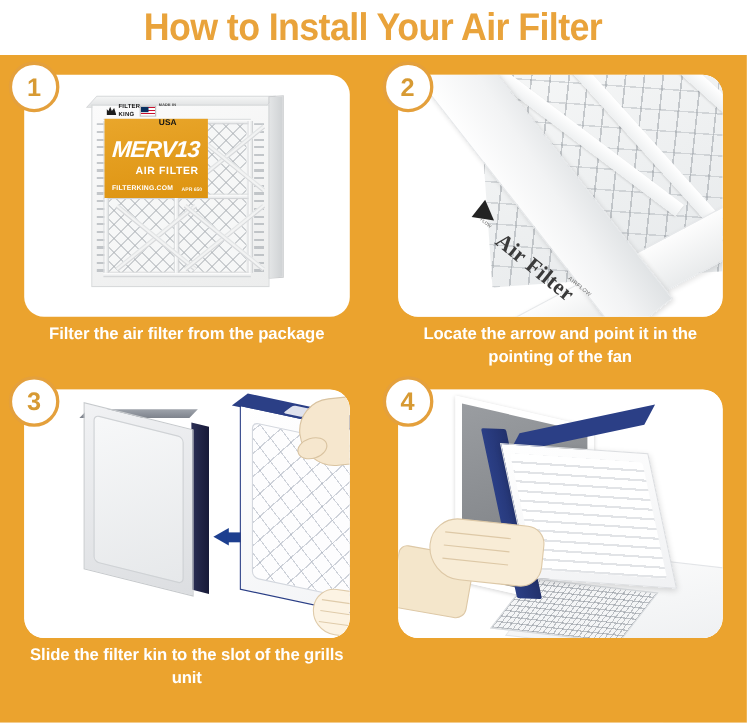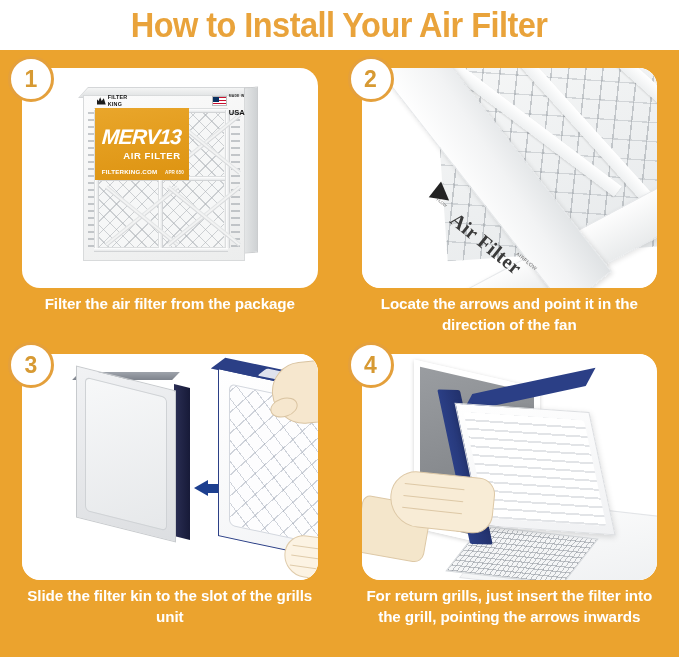--- a/index.html
+++ b/index.html
@@ -140,21 +140,21 @@
     z-index: 3;
     padding: 5px 6px 4px 7px;
   }
   .merv { font-size: 21px; font-weight: bold; letter-spacing:-0.8px; margin-top:12px; font-style: italic; transform: skewX(-4deg);}
   .airfilter-sm { font-size: 9.5px; font-weight: bold; letter-spacing:0.6px; text-align:right; margin-top:1px; padding-right:2px;}
   .lbl-bottom { position:absolute; left:7px; right:5px; bottom:5px; display:flex; justify-content:space-between; align-items:flex-end;}
   .lbl-site { font-size:6.2px; font-weight:bold; letter-spacing:0.2px; }
   .lbl-apr { font-size:4.6px; font-weight:bold; opacity:.92;}
   .brandrow {
     position:absolute; left:20px; top:8px; width:148px; height:15px;
-    display:flex; justify-content:space-between; align-items:center; z-index:4;
+    display:flex; align-items:center; z-index:4;
   }
   .brand { display:flex; align-items:center; gap:2px; }
   .crown { width:9px; height:8px; position:relative; }
   .crown:before{
     content:""; position:absolute; inset:0;
     background:#1d1d1d;
     clip-path: polygon(0 100%,0 30%,20% 55%,38% 8%,55% 55%,78% 22%,100% 100%);
   }
   .brand-txt { font-size:5.4px; font-weight:bold; line-height:1.12; color:#141414; letter-spacing:0.2px;}
   .usa { display:flex; align-items:center; gap:2px; }
@@ -451,21 +451,21 @@
             <div class="p2-frame2"></div>
             <div class="p2-frame"></div>
             <div class="p2-arrow"></div>
             <div class="p2-arrowtag">FLOW</div>
             <div class="p2-text">Air Filter</div>
             <div class="p2-sub">AIRFLOW</div>
           </div>
         </div>
         <div class="badge">2</div>
       </div>
-      <div class="caption">Locate the arrows and point it in the direction of the fan</div>
+      <div class="caption">Locate the arrow and point it in the pointing of the fan</div>
     </div>
 
     <div class="cell row2">
       <div class="card">
         <div class="art-clip">
           <div class="p3-wrap">
             <div class="unit-top"></div>
             <div class="unit-edge"></div>
             <div class="unit-face">
               <div class="unit-inner"></div>
@@ -514,17 +514,16 @@
             <div class="hand4-arm"></div>
             <div class="hand4">
               <span class="kn" style="top:12px"></span>
               <span class="kn" style="top:24px"></span>
               <span class="kn" style="top:36px"></span>
             </div>
           </div>
         </div>
         <div class="badge">4</div>
       </div>
-      <div class="caption">For return grills, just insert the filter into the grill, pointing the arrows inwards</div>
     </div>
 
   </div>
 </div>
 
 </body></html>

